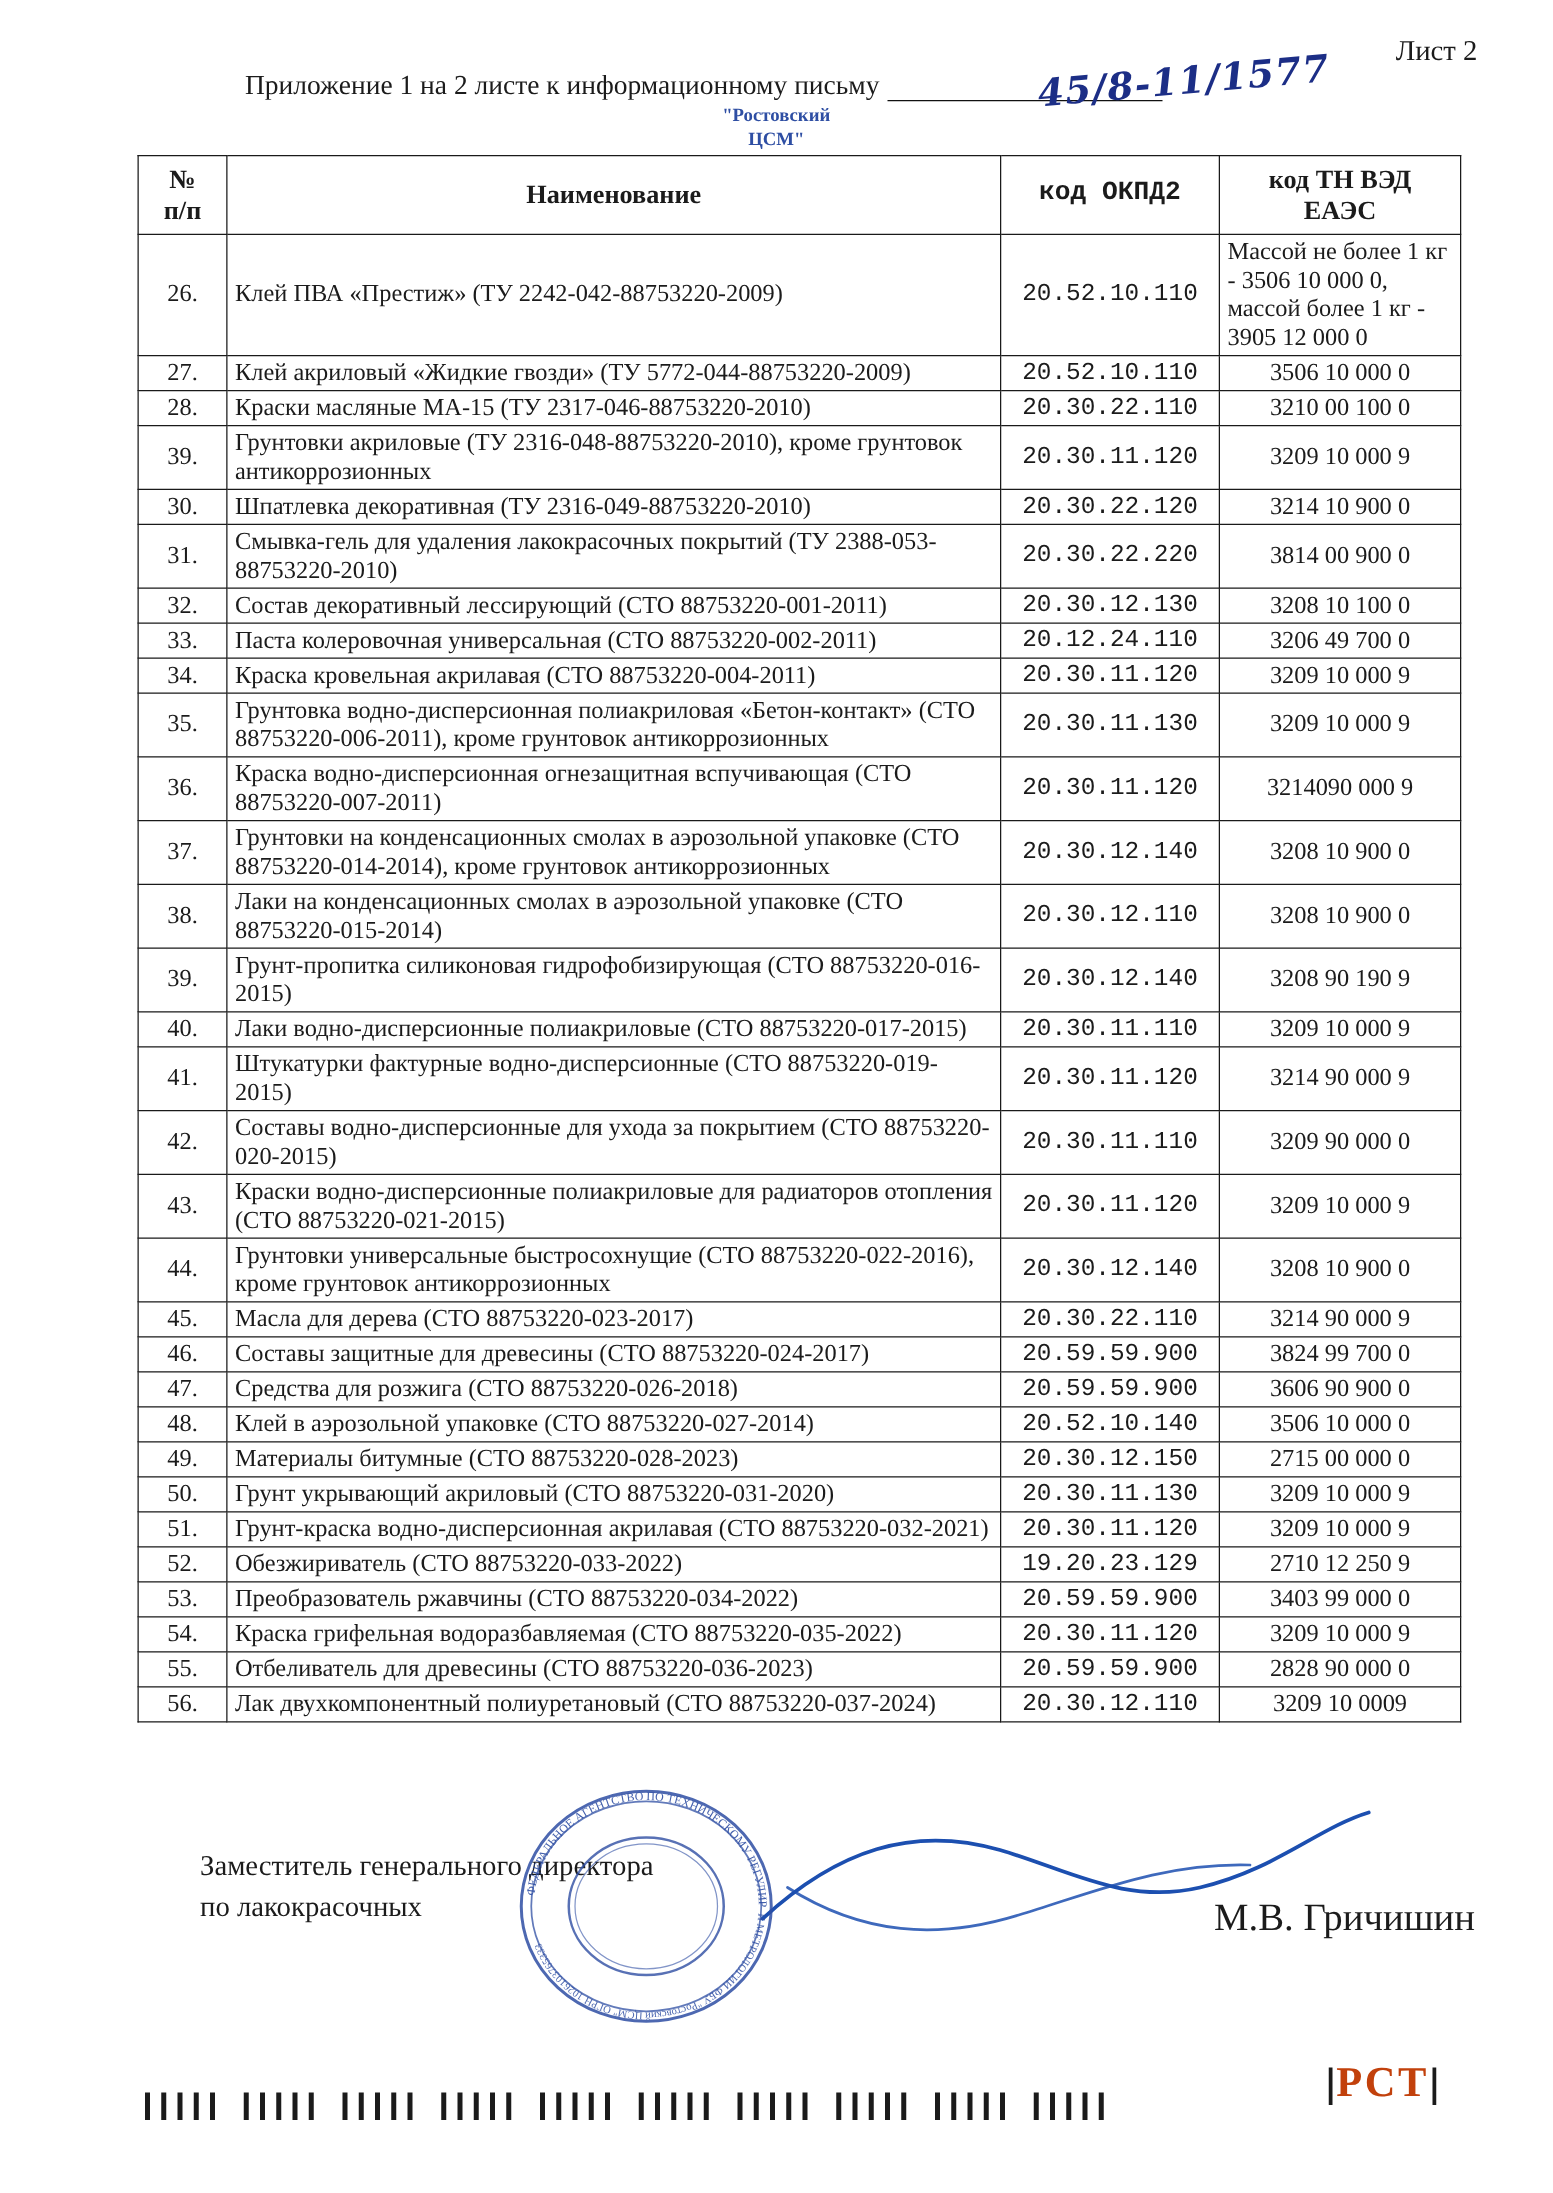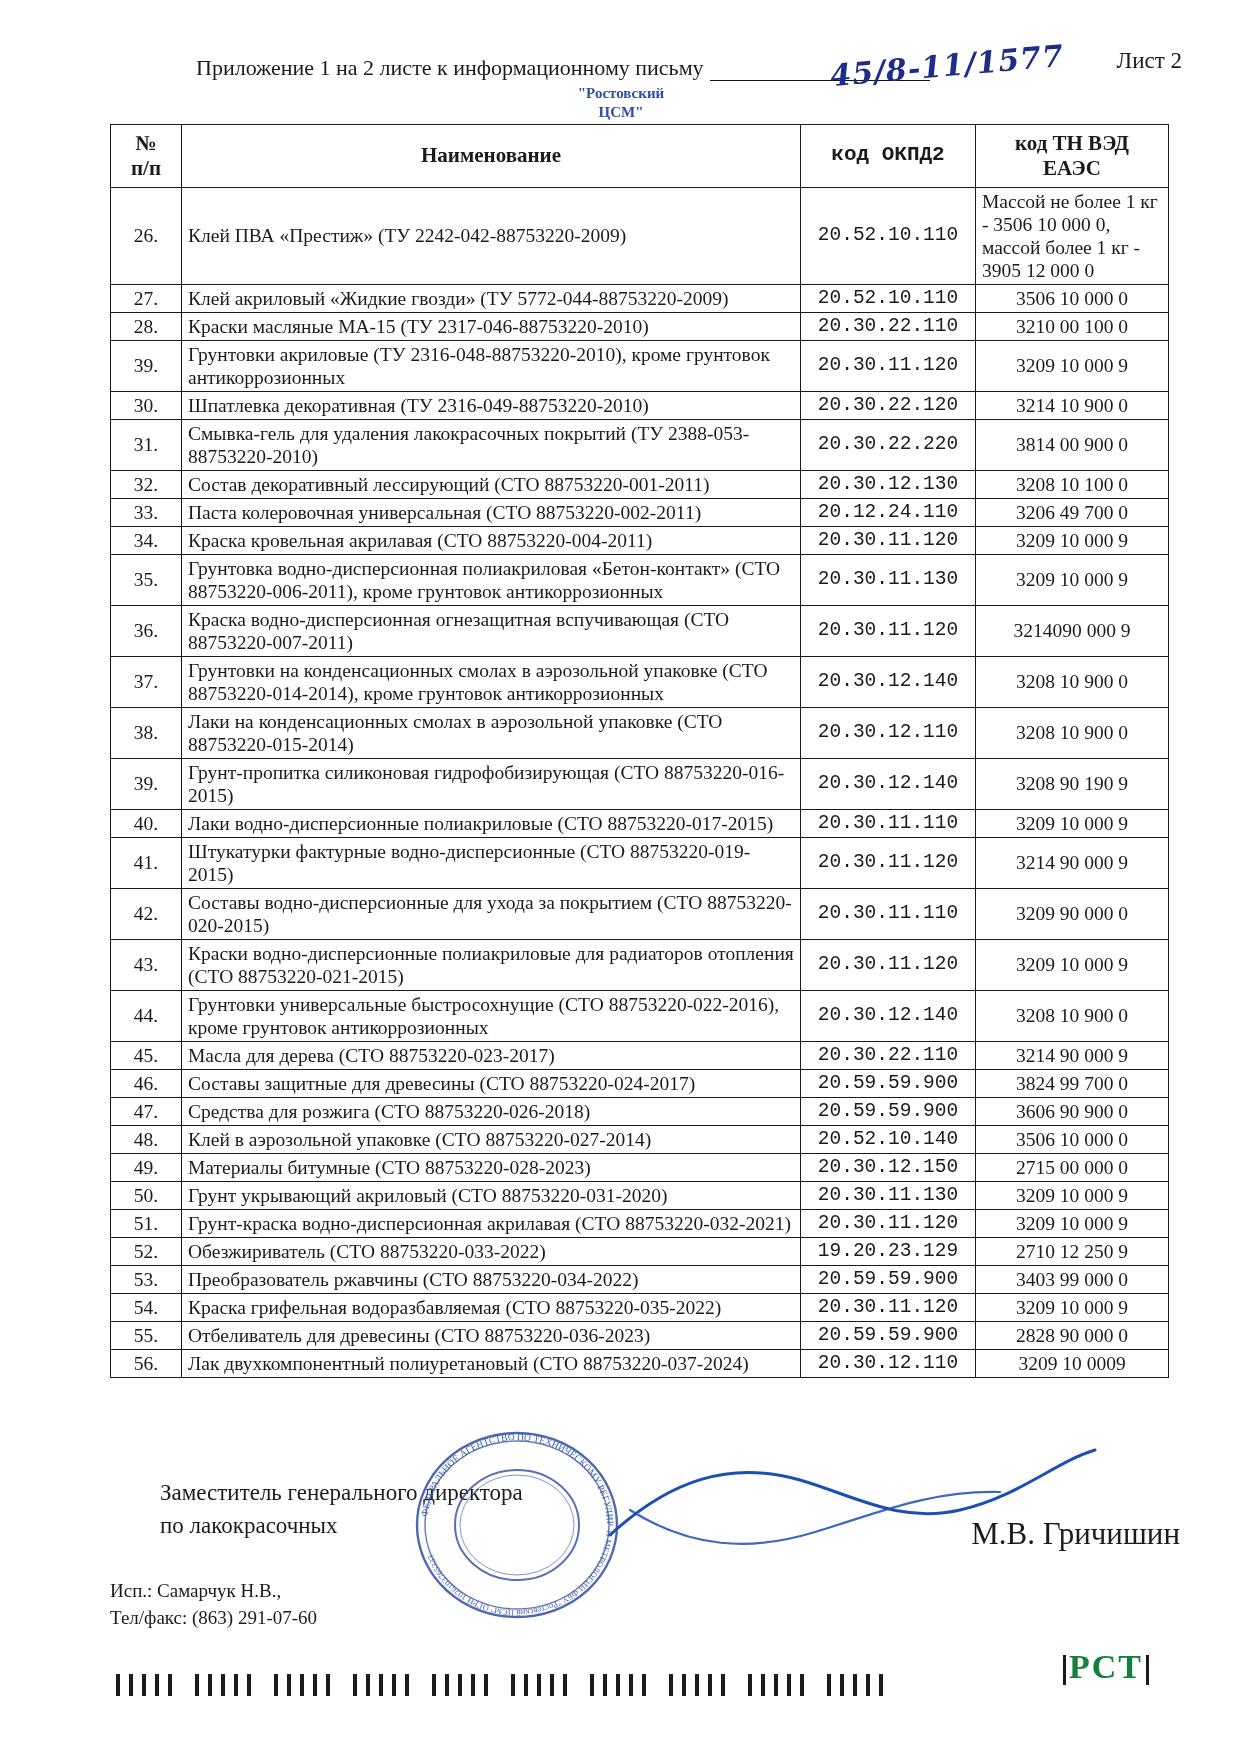--- a/index.html
+++ b/index.html
@@ -11,21 +11,21 @@
     position: relative;
     width: 1242px;
     height: 1754px;
     background: #ffffff;
     font-family: "Liberation Serif", serif;
     color: #1b1b1b;
     overflow: hidden;
   }
   .sheet-label {
     position: absolute;
-    top: 48px;
+    top: 28px;
     right: 60px;
     font-size: 23px;
   }
   .header-line {
     position: absolute;
     top: 55px;
     left: 196px;
     font-size: 22px;
     white-space: nowrap;
   }
@@ -155,21 +155,21 @@
     width: 1020px;
     height: 34px;
   }
   .rst-badge {
     position: absolute;
     right: 90px;
     top: 1648px;
     font-family: "Liberation Serif", serif;
     font-size: 34px;
     letter-spacing: 2px;
-    color: #15803d;
+    color: #c2410c;
     font-weight: bold;
   }
   .rst-badge .bar {
     display: inline-block;
     width: 3px;
     height: 30px;
     background: #1b1b1b;
     vertical-align: middle;
     margin: 0 3px;
   }
@@ -420,24 +420,20 @@
     </text>
     <text font-family="Liberation Serif, serif" font-size="8.5" fill="#2e4ea3" opacity="0.85">
       <textPath href="#ringpath2" startOffset="2%">И МЕТРОЛОГИИ ФБУ "Ростовский ЦСМ" ОГРН 1026103765333</textPath>
     </text>
   </svg>
   <div class="stamp-text-center">
     <div>"Ростовский</div>
     <div>ЦСМ"</div>
   </div>
 
-  <div class="exec-info">
-    <div>Исп.: Самарчук Н.В.,</div>
-    <div>Тел/факс: (863) 291-07-60</div>
-  </div>
 
   <svg class="bottom-ruler" viewBox="0 0 1020 34" preserveAspectRatio="none">
     <g id="ticks">
         <rect x="4" y="6" width="4" height="22" fill="#1b1b1b"></rect>
         <rect x="17" y="6" width="4" height="22" fill="#1b1b1b"></rect>
         <rect x="30" y="6" width="4" height="22" fill="#1b1b1b"></rect>
         <rect x="43" y="6" width="4" height="22" fill="#1b1b1b"></rect>
         <rect x="56" y="6" width="4" height="22" fill="#1b1b1b"></rect>
         <rect x="83" y="6" width="4" height="22" fill="#1b1b1b"></rect>
         <rect x="96" y="6" width="4" height="22" fill="#1b1b1b"></rect>

